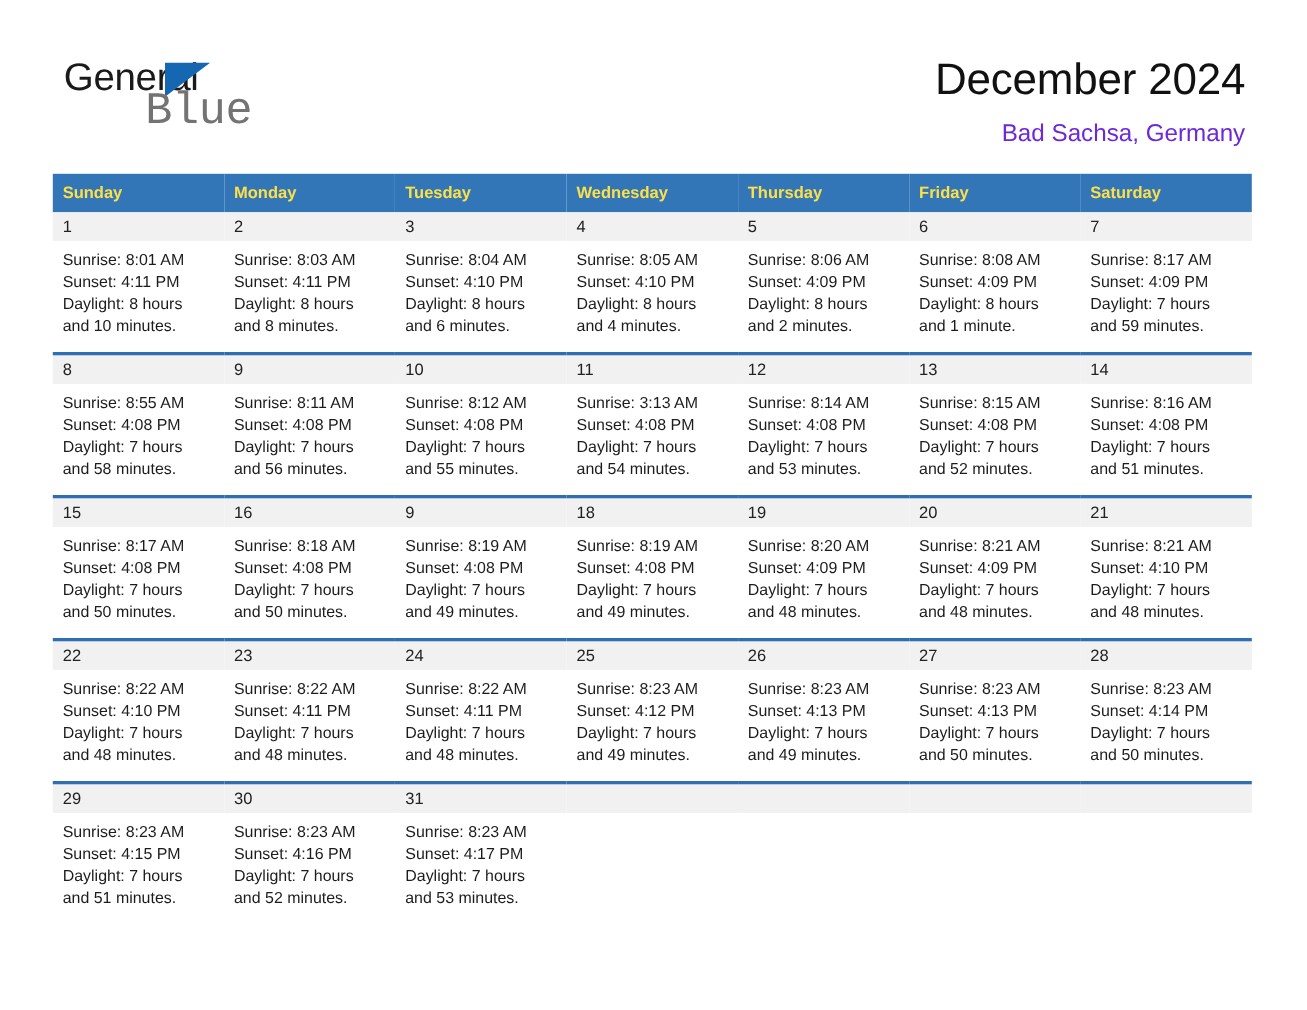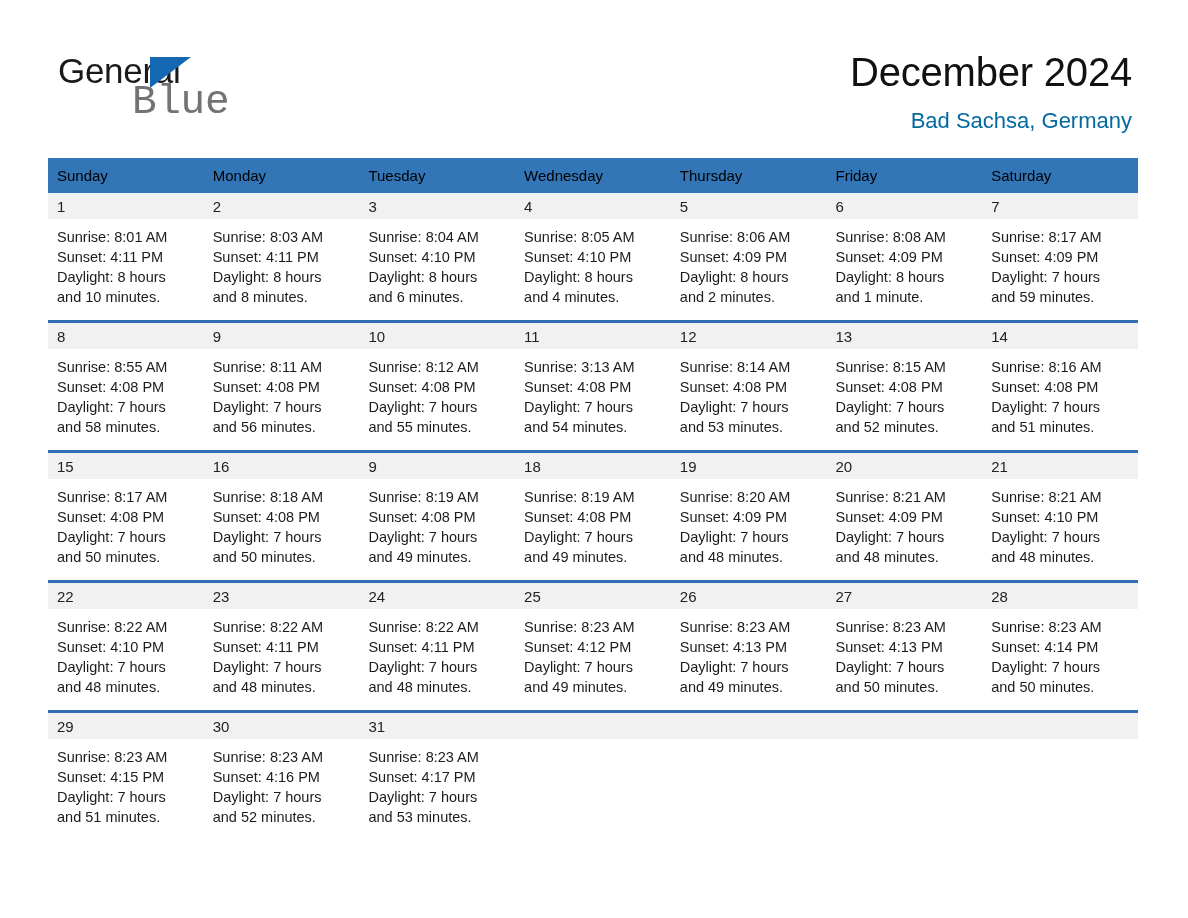--- a/index.html
+++ b/index.html
@@ -76,39 +76,39 @@
     font-size: 40px;
     line-height: 52px;
     font-weight: normal;
     color: #111111;
     letter-spacing: -0.2px;
   }
   .cal-subtitle {
     font-size: 22px;
     line-height: 30px;
     margin-top: 8px;
-    color: #0369a1;
+    color: #6d28d9;
   }
 
   
   .calendar {
     position: absolute;
     left: 48px;
     top: 158px;
     width: 1090px;
     border-collapse: collapse;
     table-layout: fixed;
   }
   .calendar col { width: 155.714px; }
 
   thead th {
     background: #3276b8;
-    color: #000000;
+    color: #fde047;
     font-size: 15px;
-    font-weight: normal;
+    font-weight: bold;
     text-align: left;
     padding: 7px 0 8px 9px;
     height: 20px;
     vertical-align: middle;
   }
 
   tbody tr.week-row td {
     padding: 0;
     vertical-align: top;
     border-top: 3px solid #2f6eb0;

